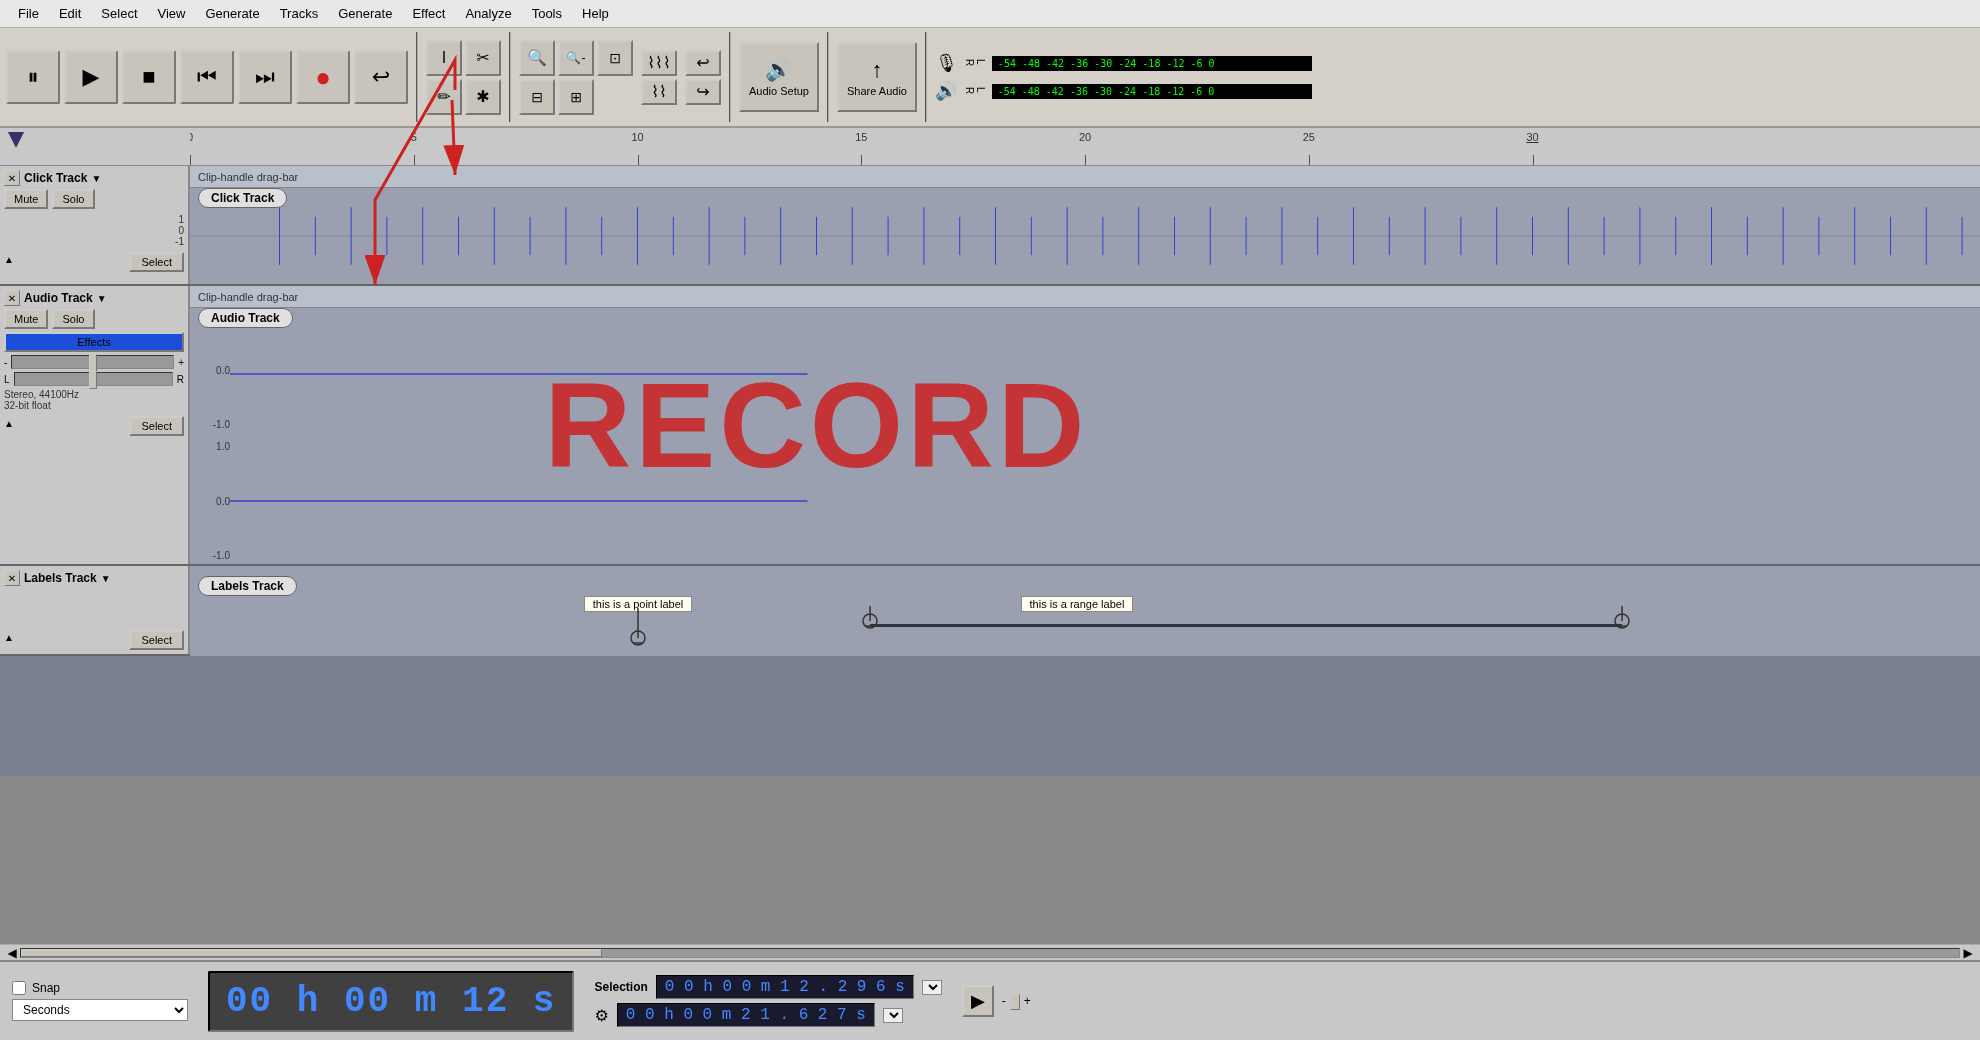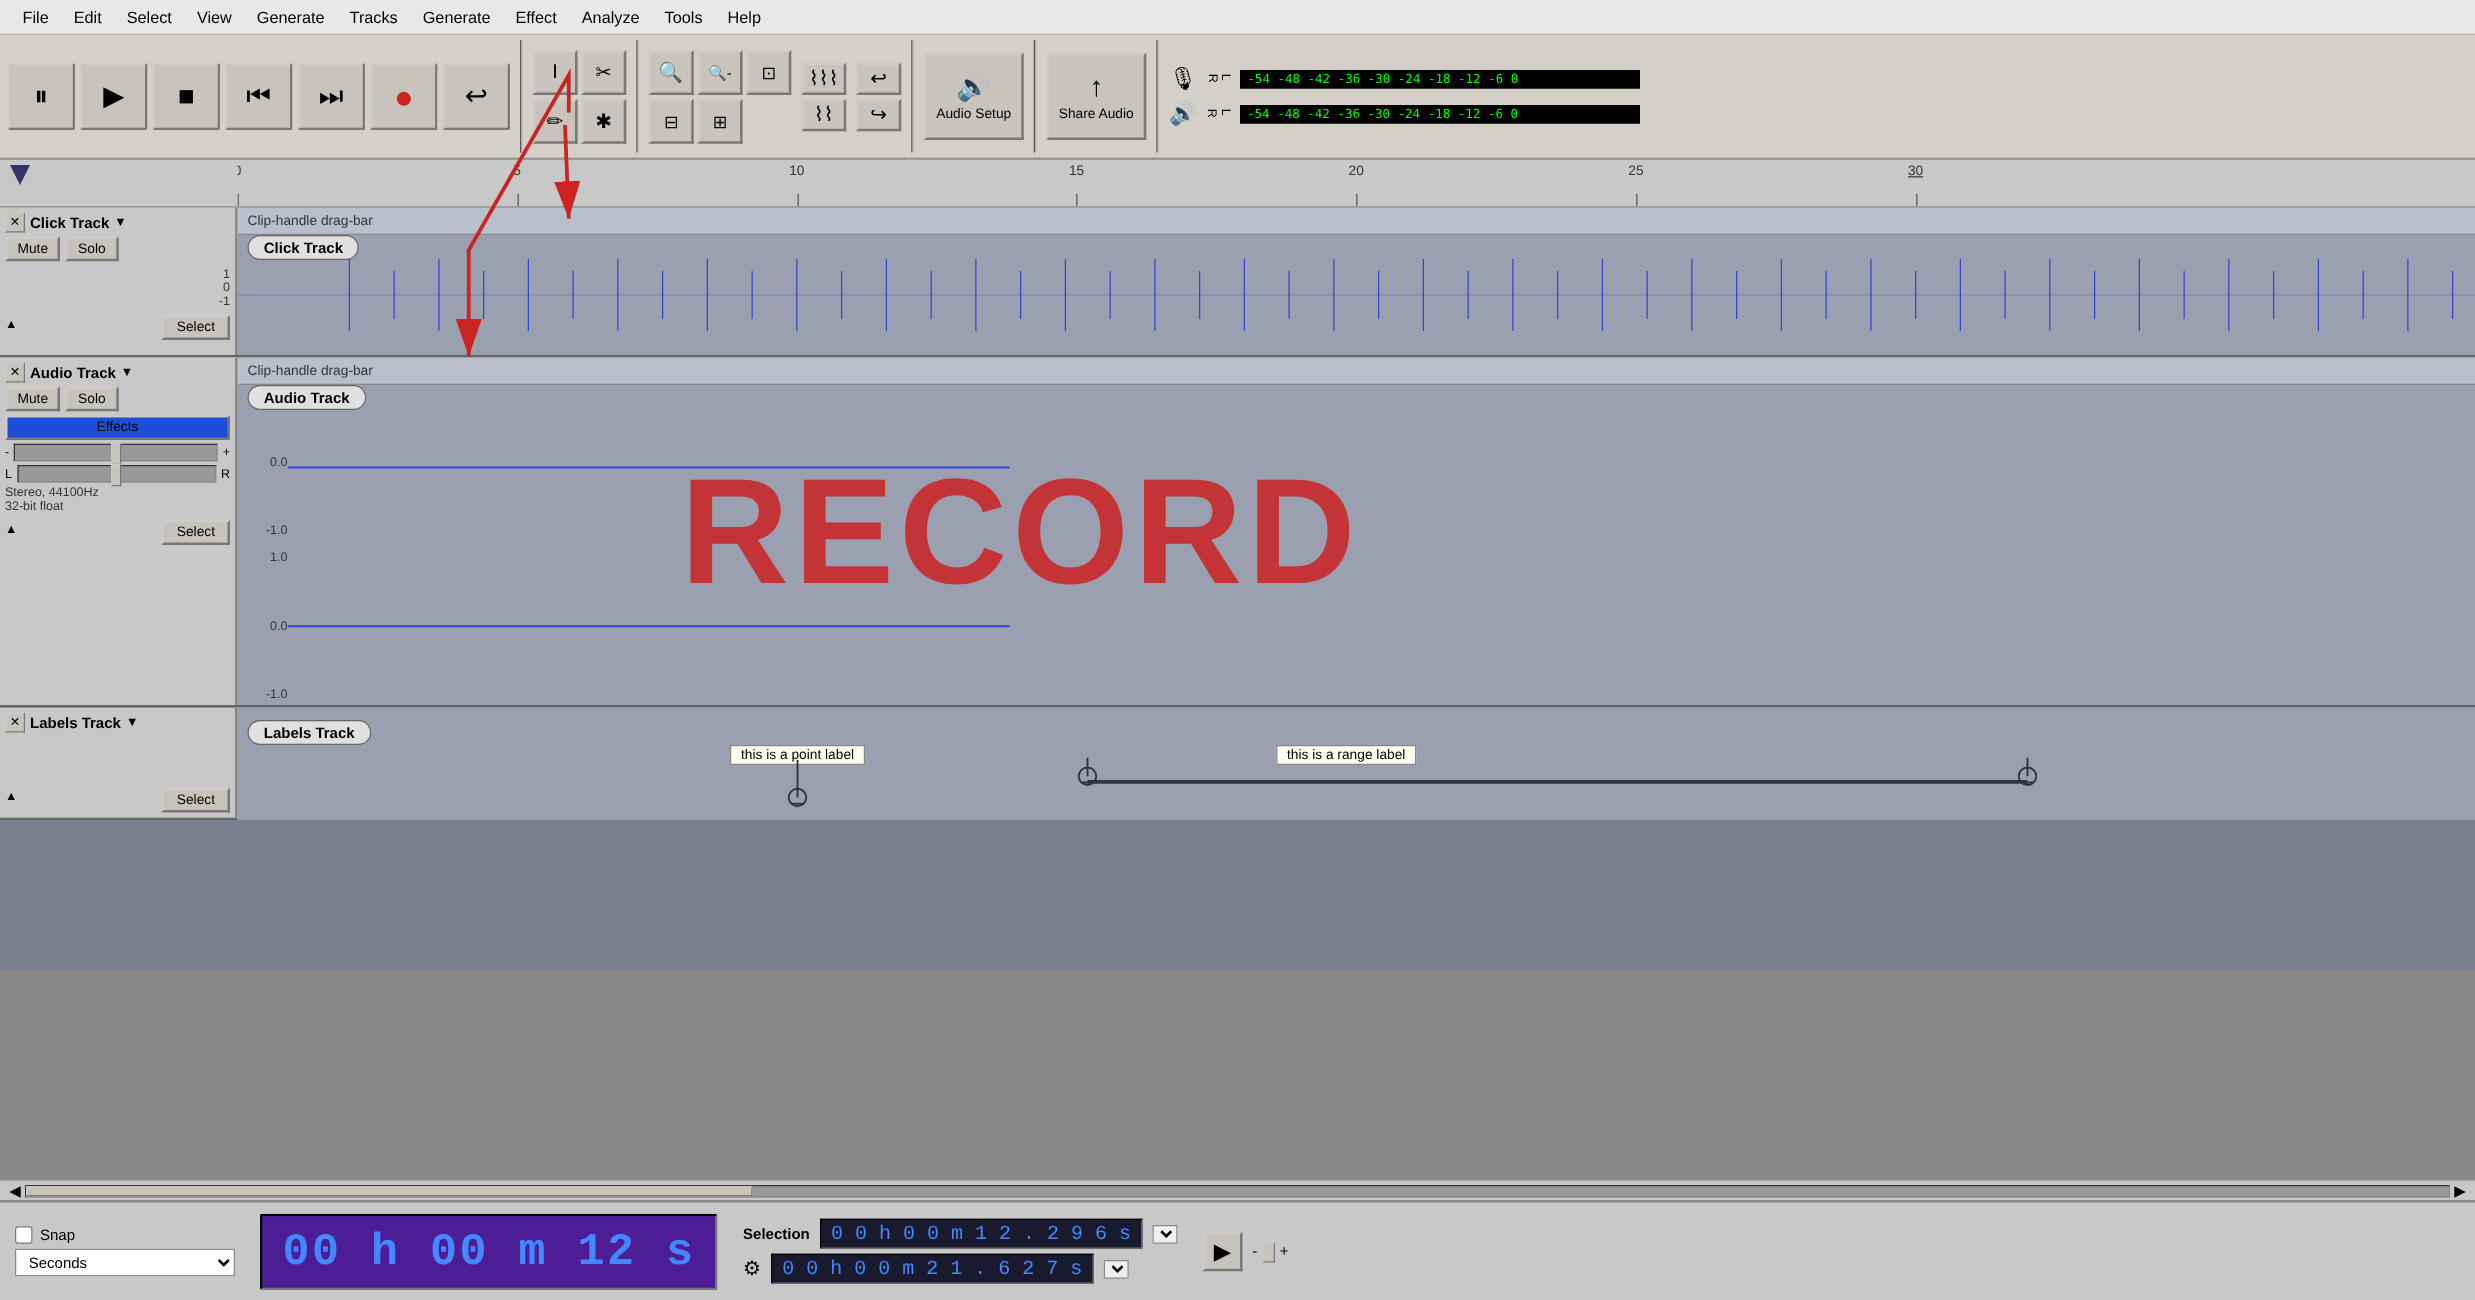--- a/index.html
+++ b/index.html
@@ -125,21 +125,21 @@
     .snap-row { display: flex; align-items: center; gap: 6px; }
     .snap-checkbox { width: 14px; height: 14px; cursor: pointer; }
     .snap-label { font-size: 12px; }
     .snap-select {
       padding: 2px 6px; font-size: 12px; background: #fff; border: 1px solid #888;
       cursor: pointer; width: 176px;
     }
 
     
     .time-display {
-      background: #4c1d95; color: #4488ff; font-family: 'Courier New', monospace;
+      background: #404040; color: #4488ff; font-family: 'Courier New', monospace;
       font-size: 36px; font-weight: bold; padding: 8px 16px; border: 2px inset #222;
       letter-spacing: 2px; border-radius: 2px; text-align: center;
     }
 
     
     .selection-section { display: flex; flex-direction: column; gap: 4px; align-items: flex-start; }
     .selection-label { font-size: 12px; font-weight: bold; }
     .selection-time {
       background: #1a1a2e; color: #4488ff; font-family: 'Courier New', monospace;
       font-size: 16px; padding: 2px 8px; border: 1px inset #222;

